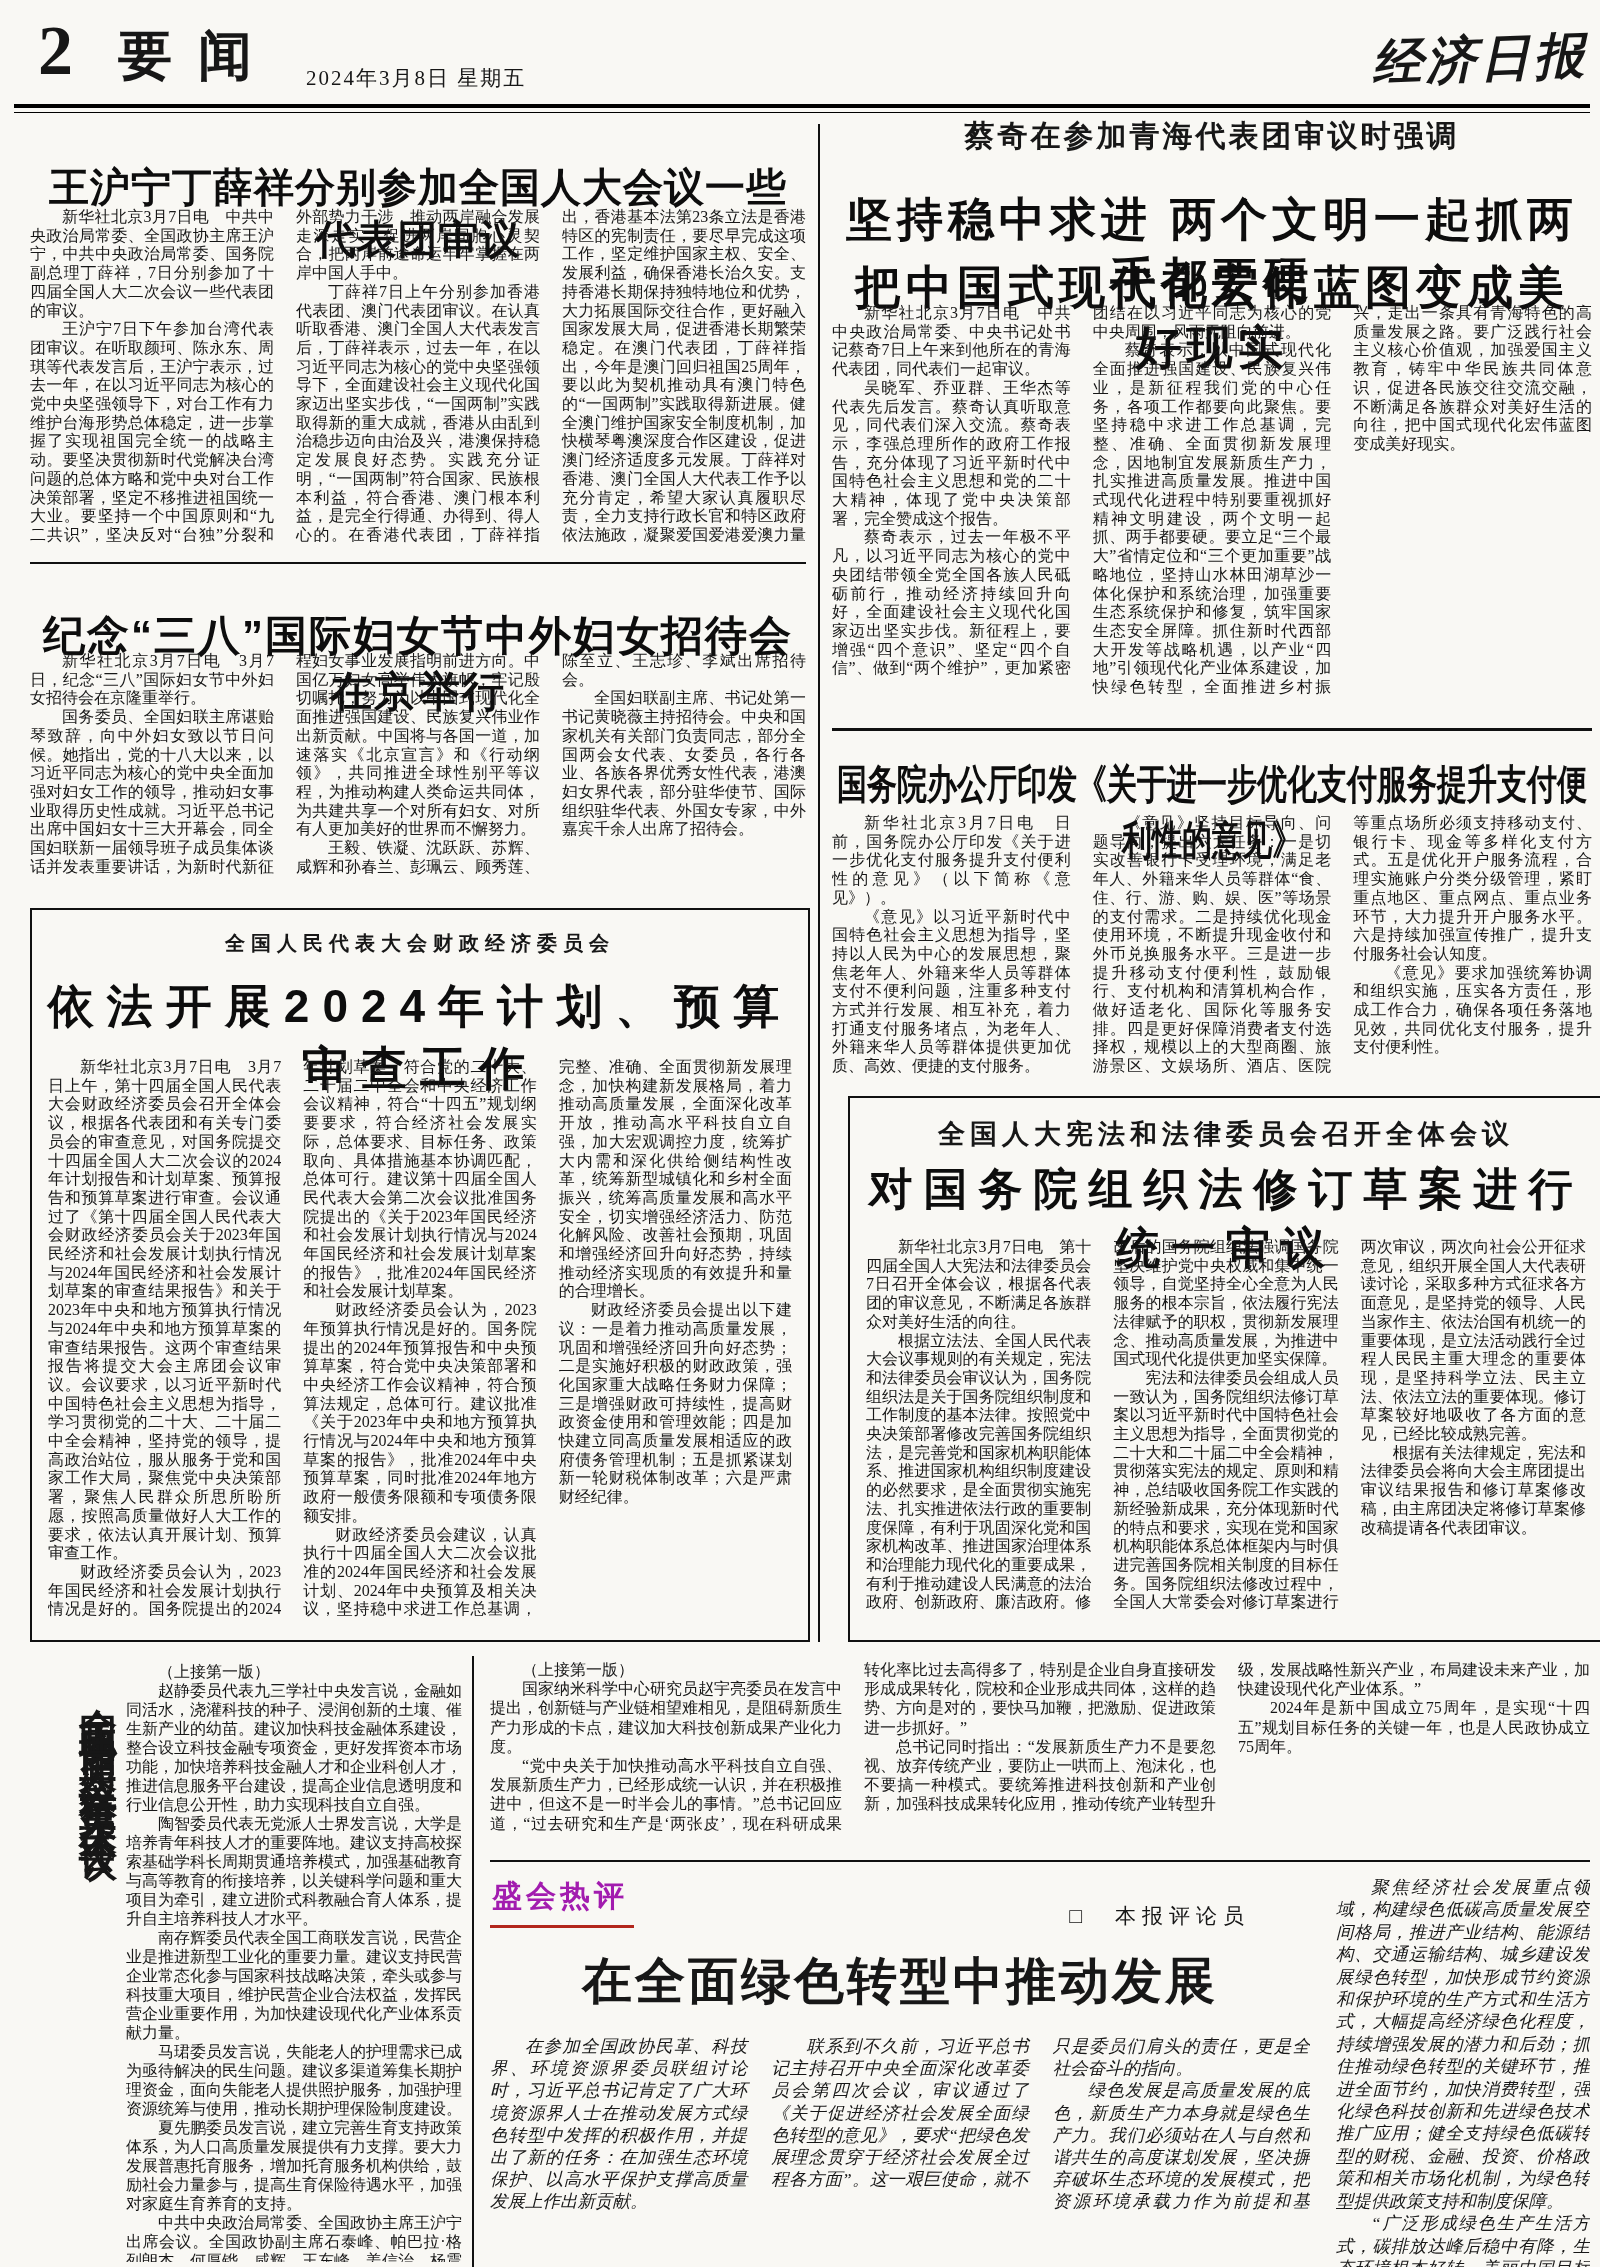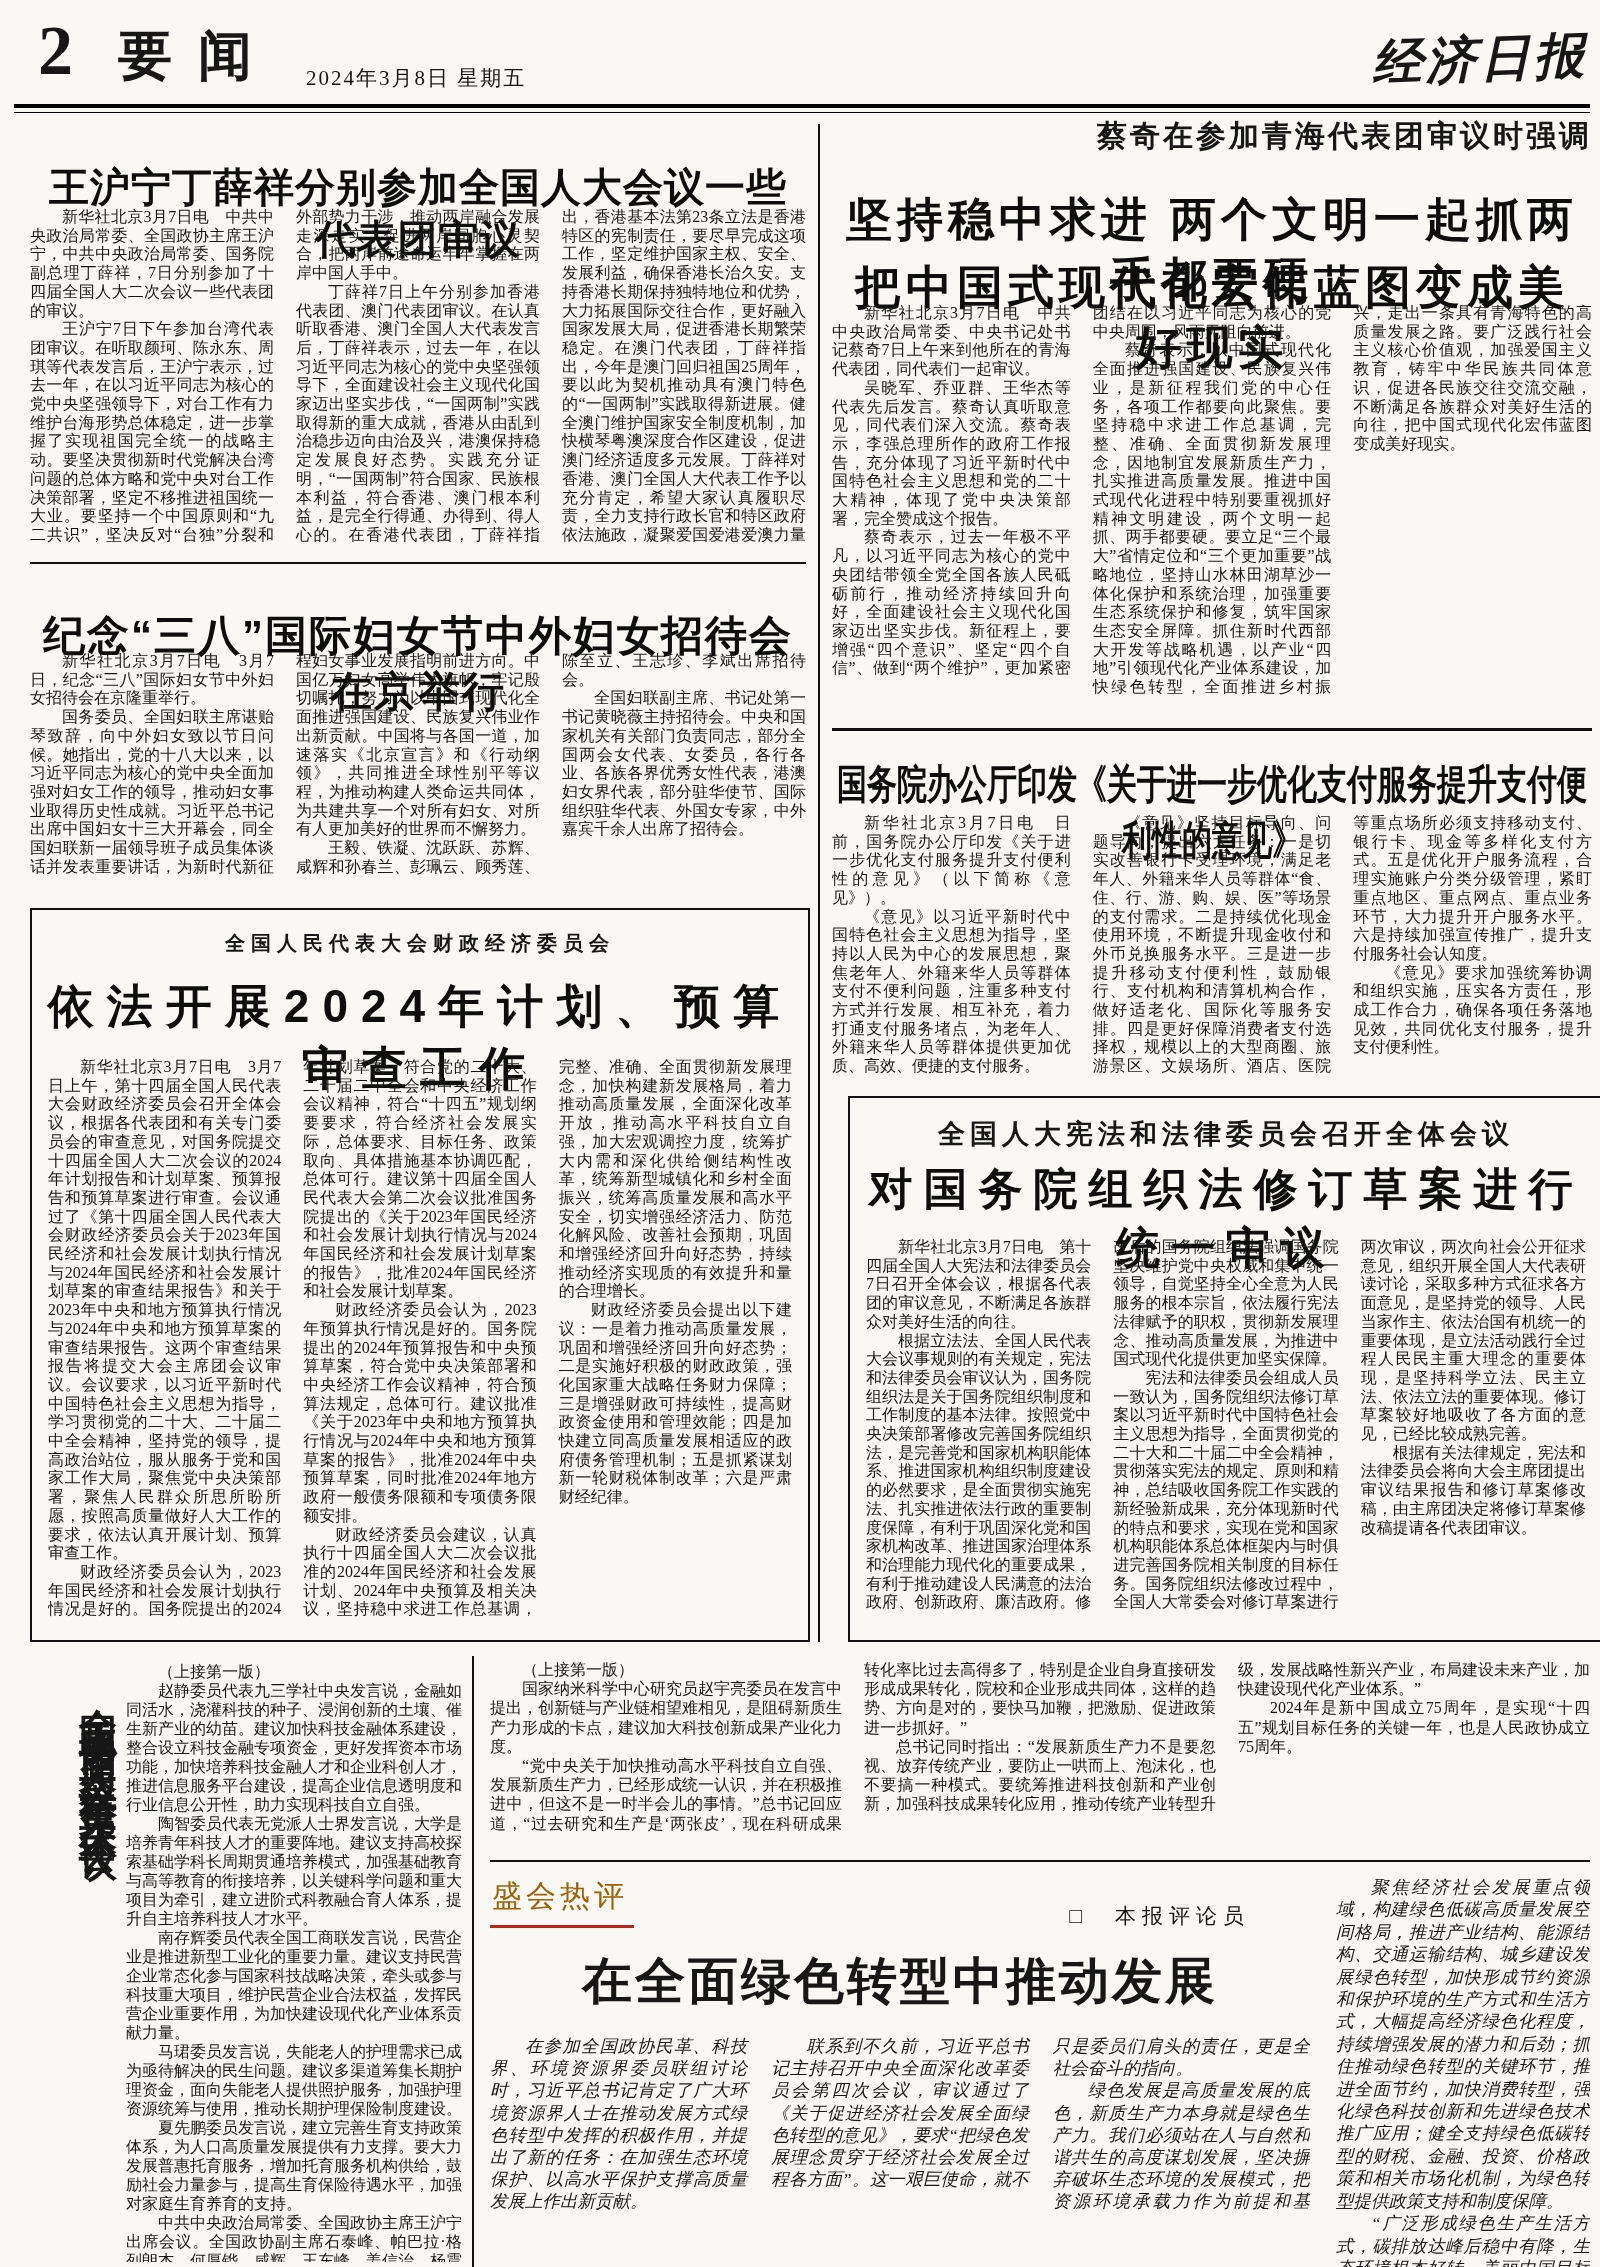--- a/index.html
+++ b/index.html
@@ -35,22 +35,22 @@
   .boxed{border:2px solid #111;}
   
   .vhl{writing-mode:vertical-rl;font-family:"Liberation Sans",sans-serif;font-weight:bold;
        font-size:38px;letter-spacing:7px;line-height:48px;height:578px;text-align:start;}
   .onecol{font-size:16px;line-height:19px;text-align:justify;overflow:hidden;}
   .onecol p{margin:0;text-indent:2em;}
   
   .commentary{display:flex;gap:26px;overflow:hidden;}
   .commentary-main{flex:1;min-width:0;}
   .commentary-head-row{display:flex;align-items:flex-start;justify-content:space-between;padding-right:60px;}
-  .commentary-label{display:inline-block;font-family:"Liberation Sans",sans-serif;font-weight:normal;
-                    font-size:30px;color:#a16207;border-bottom:3px solid #b3271c;padding:0 6px 8px 2px;letter-spacing:4px;}
+  .commentary-label{display:inline-block;font-family:"Liberation Sans",sans-serif;font-weight:bold;
+                    font-size:30px;color:#a21caf;border-bottom:3px solid #b3271c;padding:0 6px 8px 2px;letter-spacing:4px;}
   .commentary-byline{font-size:21px;letter-spacing:6px;margin-top:26px;}
   .commentary-hl{font-family:"Liberation Sans",sans-serif;font-weight:bold;font-size:50px;
                  letter-spacing:3px;text-align:center;margin-top:18px;}
   .commentary-body{font-style:italic;font-size:17.5px;line-height:22.2px;text-align:justify;
                    column-count:3;column-gap:24px;column-fill:auto;height:196px;margin-top:20px;overflow:hidden;}
   .commentary-body p{margin:0;text-indent:2em;}
   .commentary-aside{width:254px;font-style:italic;font-size:17.5px;line-height:22.4px;
                     text-align:justify;overflow:hidden;}
   .commentary-aside p{margin:0;text-indent:2em;}
 </style>
@@ -73,21 +73,21 @@
         <p>新华社北京3月7日电　中共中央政治局常委、全国政协主席王沪宁，中共中央政治局常委、国务院副总理丁薛祥，7日分别参加了十四届全国人大二次会议一些代表团的审议。</p>
         <p>王沪宁7日下午参加台湾代表团审议。在听取颜珂、陈永东、周琪等代表发言后，王沪宁表示，过去一年，在以习近平同志为核心的党中央坚强领导下，对台工作有力维护台海形势总体稳定，进一步掌握了实现祖国完全统一的战略主动。要坚决贯彻新时代党解决台湾问题的总体方略和党中央对台工作决策部署，坚定不移推进祖国统一大业。要坚持一个中国原则和“九二共识”，坚决反对“台独”分裂和外部势力干涉，推动两岸融合发展走深走实，促进两岸同胞心灵契合，把两岸前途命运牢牢掌握在两岸中国人手中。</p>
         <p>丁薛祥7日上午分别参加香港代表团、澳门代表团审议。在认真听取香港、澳门全国人大代表发言后，丁薛祥表示，过去一年，在以习近平同志为核心的党中央坚强领导下，全面建设社会主义现代化国家迈出坚实步伐，“一国两制”实践取得新的重大成就，香港从由乱到治稳步迈向由治及兴，港澳保持稳定发展良好态势。实践充分证明，“一国两制”符合国家、民族根本利益，符合香港、澳门根本利益，是完全行得通、办得到、得人心的。在香港代表团，丁薛祥指出，香港基本法第23条立法是香港特区的宪制责任，要尽早完成这项工作，坚定维护国家主权、安全、发展利益，确保香港长治久安。支持香港长期保持独特地位和优势，大力拓展国际交往合作，更好融入国家发展大局，促进香港长期繁荣稳定。在澳门代表团，丁薛祥指出，今年是澳门回归祖国25周年，要以此为契机推动具有澳门特色的“一国两制”实践取得新进展。健全澳门维护国家安全制度机制，加快横琴粤澳深度合作区建设，促进澳门经济适度多元发展。丁薛祥对香港、澳门全国人大代表工作予以充分肯定，希望大家认真履职尽责，全力支持行政长官和特区政府依法施政，凝聚爱国爱港爱澳力量团结奋斗，为“一国两制”实践行稳致远作出新的贡献。</p>
       </div>
   </section>
 
   <div class="abs hrule" style="left:30px;top:562px;width:776px;"></div>
   <div class="abs vrule" style="left:818px;top:124px;height:1518px;"></div>
 
   <section>
-    <div class="abs kicker kicker-a2" style="left:832px;top:116px;width:760px;text-align:right;">蔡奇在参加青海代表团审议时强调</div>
+    <div class="abs kicker kicker-a2" style="left:832px;top:116px;width:760px;">蔡奇在参加青海代表团审议时强调</div>
     <h1 class="abs hl hl-a2" style="left:832px;top:158px;width:760px;">坚持稳中求进  两个文明一起抓两手都要硬</h1>
     <h1 class="abs hl hl-a2" style="left:832px;top:226px;width:760px;">把中国式现代化宏伟蓝图变成美好现实</h1>
     <div class="abs body c3" style="left:832px;top:304px;width:760px;height:410px;">
         <p>新华社北京3月7日电　中共中央政治局常委、中央书记处书记蔡奇7日上午来到他所在的青海代表团，同代表们一起审议。</p>
         <p>吴晓军、乔亚群、王华杰等代表先后发言。蔡奇认真听取意见，同代表们深入交流。蔡奇表示，李强总理所作的政府工作报告，充分体现了习近平新时代中国特色社会主义思想和党的二十大精神，体现了党中央决策部署，完全赞成这个报告。</p>
         <p>蔡奇表示，过去一年极不平凡，以习近平同志为核心的党中央团结带领全党全国各族人民砥砺前行，推动经济持续回升向好，全面建设社会主义现代化国家迈出坚实步伐。新征程上，要增强“四个意识”、坚定“四个自信”、做到“两个维护”，更加紧密团结在以习近平同志为核心的党中央周围，风雨无阻向前进。</p>
         <p>蔡奇表示，以中国式现代化全面推进强国建设、民族复兴伟业，是新征程我们党的中心任务，各项工作都要向此聚焦。要坚持稳中求进工作总基调，完整、准确、全面贯彻新发展理念，因地制宜发展新质生产力，扎实推进高质量发展。推进中国式现代化进程中特别要重视抓好精神文明建设，两个文明一起抓、两手都要硬。要立足“三个最大”省情定位和“三个更加重要”战略地位，坚持山水林田湖草沙一体化保护和系统治理，加强重要生态系统保护和修复，筑牢国家生态安全屏障。抓住新时代西部大开发等战略机遇，以产业“四地”引领现代化产业体系建设，加快绿色转型，全面推进乡村振兴，走出一条具有青海特色的高质量发展之路。要广泛践行社会主义核心价值观，加强爱国主义教育，铸牢中华民族共同体意识，促进各民族交往交流交融，不断满足各族群众对美好生活的向往，把中国式现代化宏伟蓝图变成美好现实。</p>
       </div>
   </section>
 

